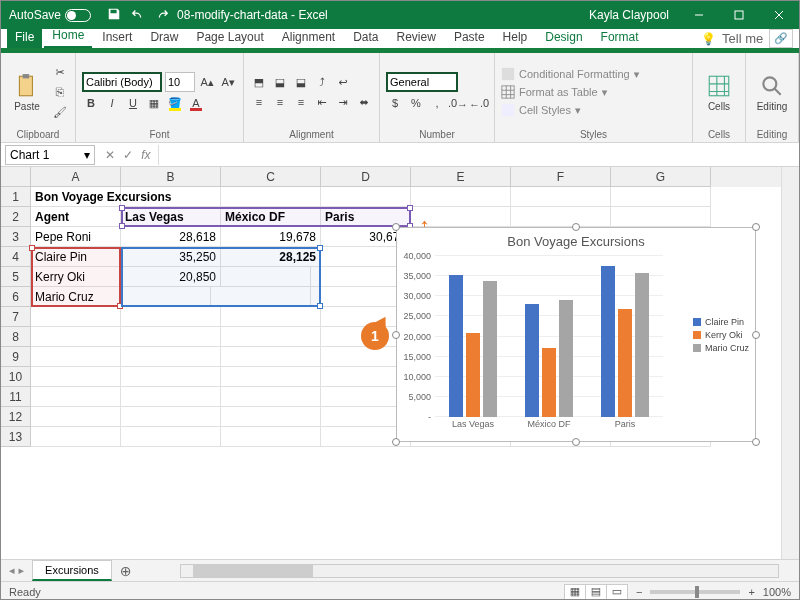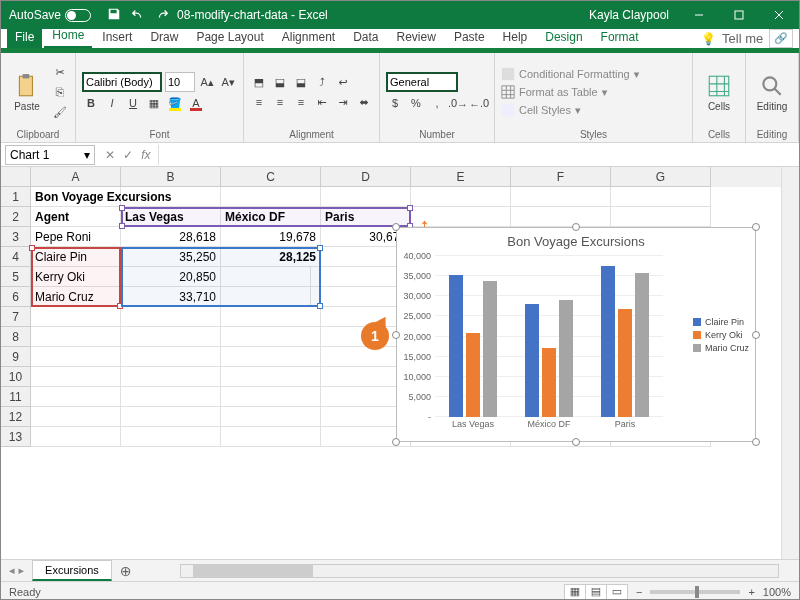--- a/index.html
+++ b/index.html
@@ -372,21 +372,20 @@
       <div class="cell-row">
         <div class="cell" style="width: 90px;">Kerry Oki</div>
         <div class="cell r" style="width: 100px;">20,850</div>
         <div class="cell" style="width: 90px;"></div>
         <div class="cell" style="width: 100px;"></div>
         <div class="cell" style="width: 100px;"></div>
         <div class="cell" style="width: 100px;"></div>
       </div>
       <div class="cell-row">
         <div class="cell" style="width: 90px;">Mario Cruz</div>
-        <div class="cell r" style="width: 100px;">33,710</div>
         <div class="cell" style="width: 90px;"></div>
         <div class="cell" style="width: 100px;"></div>
         <div class="cell" style="width: 100px;"></div>
         <div class="cell" style="width: 100px;"></div>
       </div>
       <div class="cell-row">
         <div class="cell" style="width: 90px;"></div>
         <div class="cell" style="width: 100px;"></div>
         <div class="cell" style="width: 100px;"></div>
         <div class="cell" style="width: 90px;"></div>

